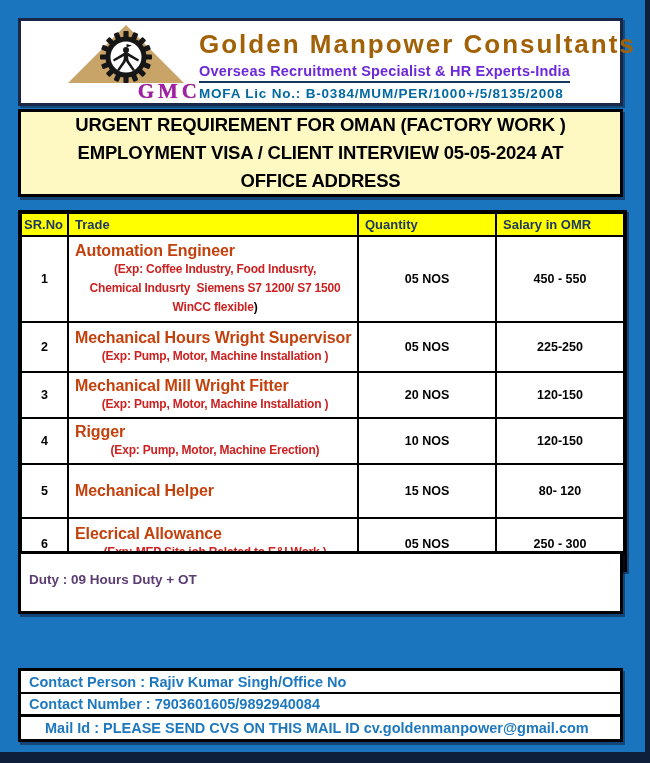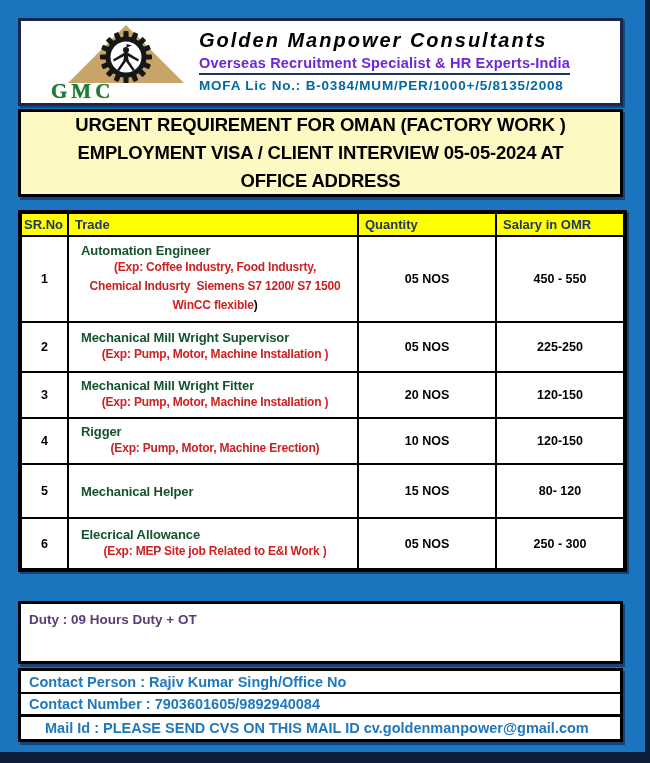--- a/index.html
+++ b/index.html
@@ -19,29 +19,29 @@
   
   .header-box {
     top: 18px; height: 88px;
     border: 3px solid #1A2747;
     box-shadow: 2px 2px 0 rgba(10,22,44,.45);
   }
   .logo { position: absolute; left: 30px; top: 3px; width: 150px; height: 78px; }
   .logo svg { display: block; }
   .logo-text {
     position: absolute; left: 0; right: 0; bottom: -2px;
-    text-align: left;
+    text-align: right;
     font-family: "Liberation Serif", "DejaVu Serif", serif;
     font-weight: bold; font-size: 21px; letter-spacing: 4px;
-    color: #15803d; text-shadow: 0 0 1px #8a6f3c;
+    color: #a21caf; text-shadow: 0 0 1px #8a6f3c;
   }
   .titles { position: absolute; left: 178px; top: 8px; width: 428px; }
   .company-name {
-    color: #000000; font-weight: bold; font-size: 20px;
-    letter-spacing: 2px; white-space: nowrap; font-style: italic;
+    color: #a16207; font-weight: bold; font-size: 26px;
+    letter-spacing: 2px; white-space: nowrap;
   }
   .tagline {
     margin-top: 3px;
     color: #6d28d9; font-weight: bold; font-size: 14.5px;
     letter-spacing: 0.2px; white-space: nowrap;
     border-bottom: 2px solid #17375D; padding-bottom: 2px; display: inline-block;
   }
   .license {
     margin-top: 3px;
     color: #0369a1; font-weight: bold; font-size: 13.5px;
@@ -76,35 +76,35 @@
     background: #FFFF00; color: #1F3864;
     font-size: 13px; font-weight: bold; text-align: left;
     padding: 3px 4px 3px 6px; height: 23px;
   }
   th.hd.hd-sr { text-align: center; padding-left: 2px; }
   td.sr, td.qty, td.sal {
     text-align: center; vertical-align: middle;
     font-size: 12.5px; font-weight: bold; color: #000;
   }
   td.trade { vertical-align: middle; padding: 3px 2px 3px 6px; }
-  .trade-title { font-size: 13px; font-weight: bold; color: #14532d; letter-spacing: -0.1px; margin-left: 6px; }
+  .trade-title { font-size: 16px; font-weight: bold; color: #c2410c; letter-spacing: -0.1px; }
   .trade-exp {
     font-size: 12px; font-weight: bold; color: #CC2222;
     letter-spacing: -0.2px; white-space: pre-wrap; line-height: 19px; text-align: center;
   }
   .trade-exp .suffix { color: #000; }
   tr.r1 td { height: 86px; } tr.r2 td { height: 50px; } tr.r3 td { height: 46px; }
   tr.r4 td { height: 46px; } tr.r5 td { height: 54px; } tr.r6 td { height: 52px; }
 
   
   .duty-box {
-    top: 601px; height: 63px;
+    top: 551px; height: 63px;
     border: 3px solid #000;
     box-shadow: 2px 3px 0 rgba(10,22,44,.5);
-    padding: 6px 8px;
+    padding: 16px 8px;
   }
   .duty-line1 { color: #5B3C73; font-weight: bold; font-size: 13.5px; line-height: 19px; }
   .duty-line2 { color: #7030A0; font-weight: bold; font-size: 12.5px; line-height: 19px; white-space: pre-wrap; }
 
   
   .contact-box {
     top: 668px; height: 74px;
     border: 3px solid #000;
     box-shadow: 2px 3px 0 rgba(10,22,44,.5);
   }
@@ -198,21 +198,21 @@
           <div class="trade-exp"><span>(Exp: Coffee Industry, Food Indusrty,
 Chemical Indusrty  Siemens S7 1200/ S7 1500
 WinCC flexible</span><span class="suffix">)</span></div>
         </td>
         <td class="qty">05 NOS</td>
         <td class="sal">450 - 550</td>
       </tr>
       <tr class="r2">
         <td class="sr">2</td>
         <td class="trade">
-          <div class="trade-title">Mechanical Mill Wright Supervisor</div>
+          <div class="trade-title">Mechanical Hours Wright Supervisor</div>
           <div class="trade-exp">(Exp: Pump, Motor, Machine Installation )</div>
         </td>
         <td class="qty">05 NOS</td>
         <td class="sal">225-250</td>
       </tr>
       <tr class="r3">
         <td class="sr">3</td>
         <td class="trade">
           <div class="trade-title">Mechanical Mill Wright Fitter</div>
           <div class="trade-exp">(Exp: Pump, Motor, Machine Installation )</div>

